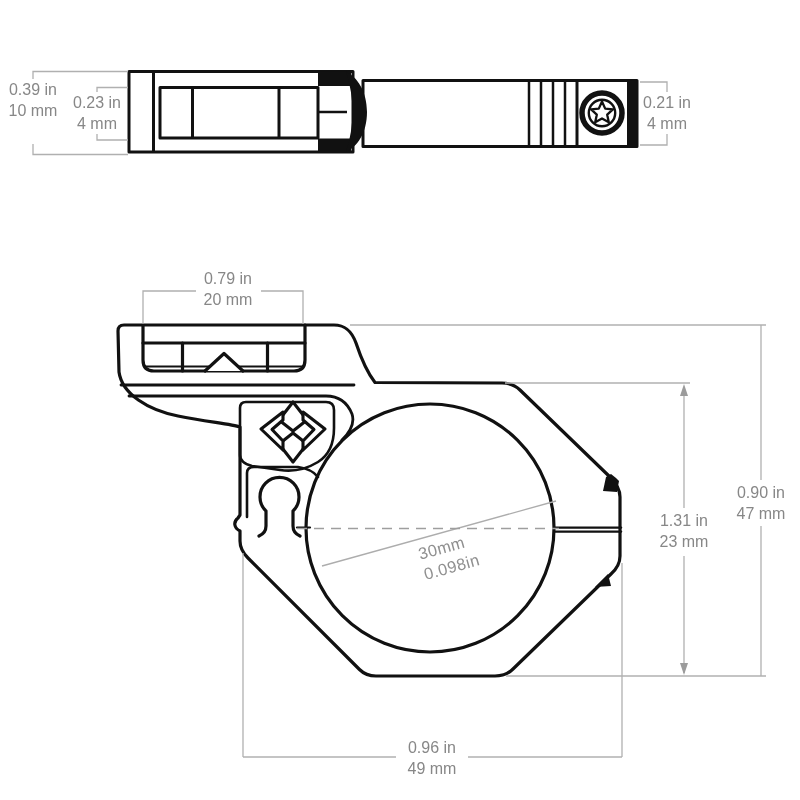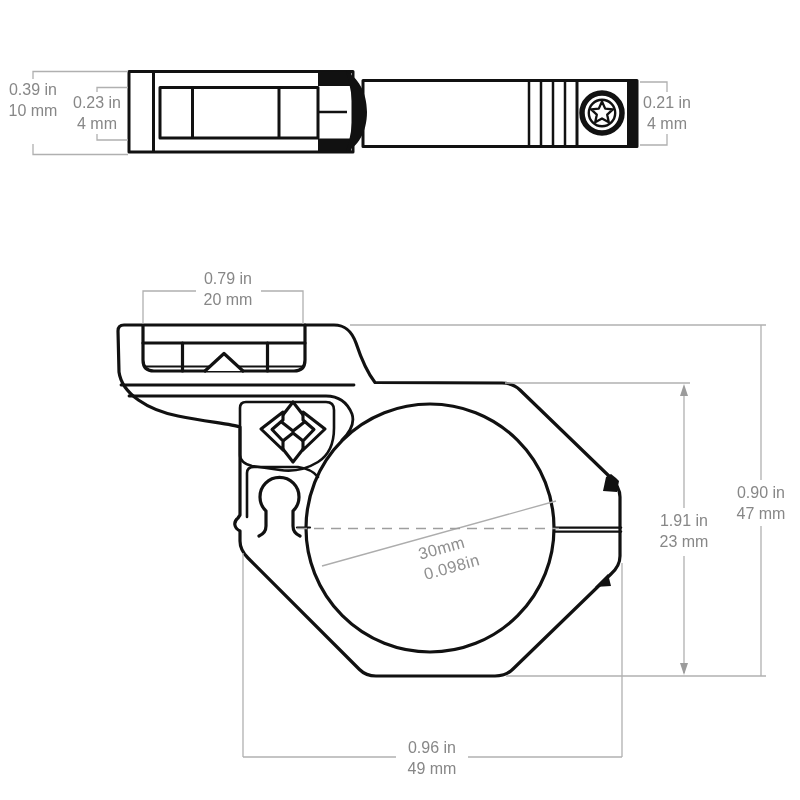--- a/index.html
+++ b/index.html
@@ -170,21 +170,21 @@
     <span>0.21 in</span>
     <span class="l2">4 mm</span>
   </div>
 
   <div class="dim" style="left:228px;top:289px">
     <span>0.79 in</span>
     <span class="l2">20 mm</span>
   </div>
 
   <div class="dim" style="left:684px;top:531px">
-    <span>1.91 in</span>
+    <span>1.31 in</span>
     <span class="l2">23 mm</span>
   </div>
 
   <div class="dim" style="left:761px;top:503px">
     <span>0.90 in</span>
     <span class="l2">47 mm</span>
   </div>
 
   <div class="dim" style="left:432px;top:758px">
     <span>0.96 in</span>

